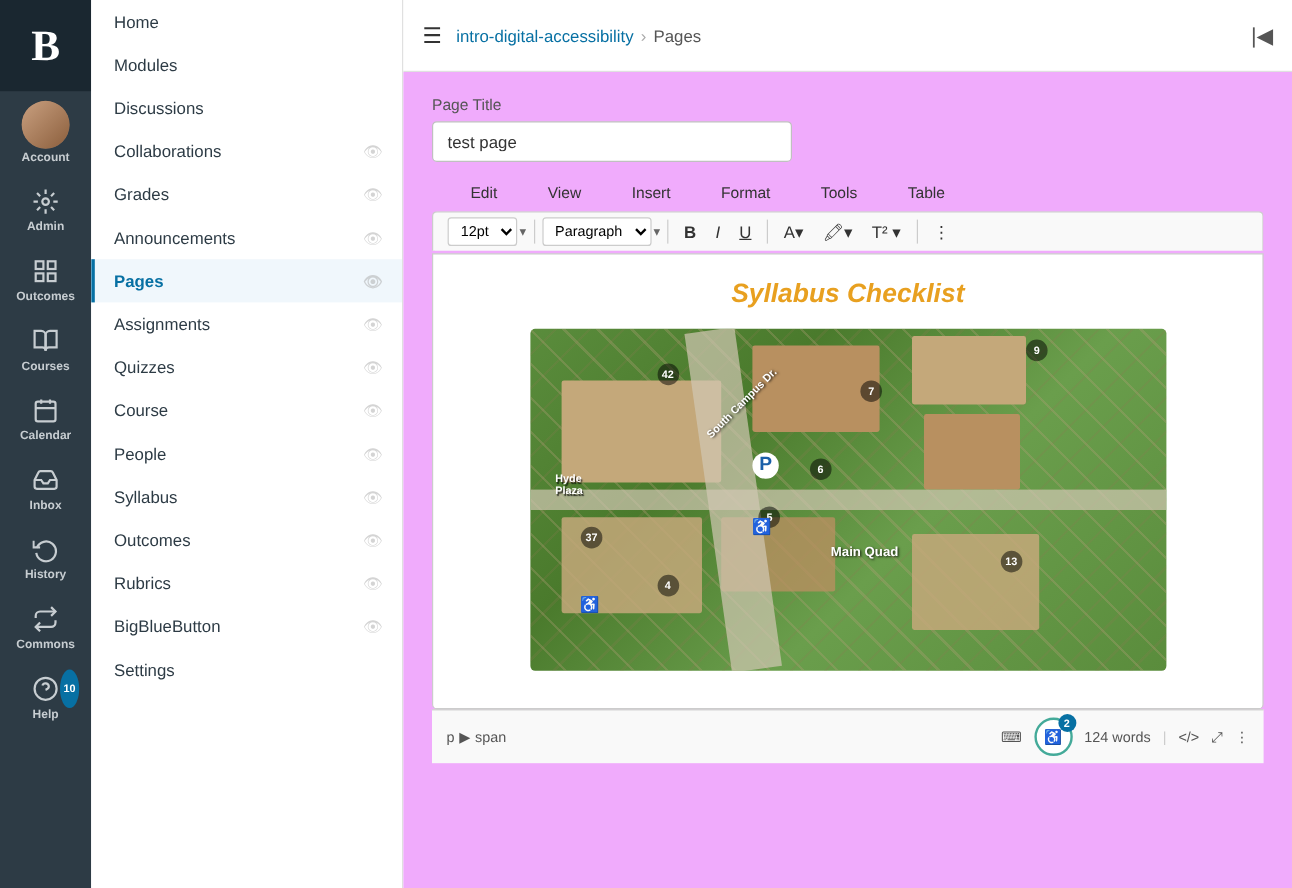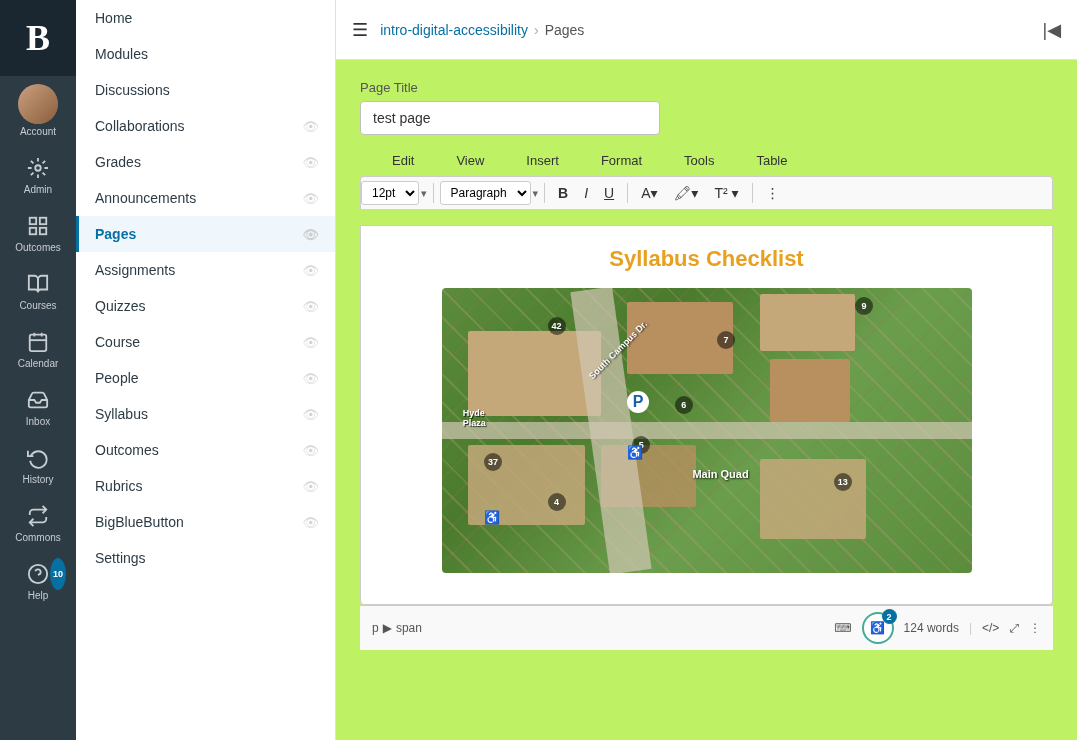--- a/index.html
+++ b/index.html
@@ -50,20 +50,21 @@
       display: flex;
       align-items: center;
       justify-content: center;
       width: 28px;
       height: 28px;
     }
     .nav-item .nav-label {
       font-size: 10px;
       text-align: center;
       line-height: 1.2;
+      font-weight: bold;
     }
     .nav-avatar {
       width: 40px;
       height: 40px;
       border-radius: 50%;
       background: #8b6e5a;
       overflow: hidden;
       display: flex;
       align-items: center;
       justify-content: center;
@@ -159,21 +160,21 @@
     .breadcrumb-link { color: #0770a3; cursor: pointer; }
     .breadcrumb-sep { color: #aaa; }
     .breadcrumb-current { color: #555; }
     .collapse-btn { cursor: pointer; color: #555; font-size: 18px; }
 
     
     .page-area {
       flex: 1;
       padding: 20px 24px;
       overflow-y: auto;
-      background: #bef264;
+      background: #f0abfc;
     }
     .page-title-label {
       font-size: 13px;
       color: #555;
       margin-bottom: 6px;
     }
     .page-title-input {
       width: 300px;
       padding: 8px 12px;
       border: 1px solid #c0c0c0;
@@ -196,22 +197,22 @@
       padding: 2px 6px;
       cursor: pointer;
       border-radius: 3px;
       margin-left: 26px;
     }
 
     .editor-toolbar {
       display: flex;
       align-items: center;
       gap: 2px;
-      margin-bottom: 16px;
-      padding: 4px 0;
+      margin-bottom: 2px;
+      padding: 4px 12px;
       border: 1px solid #ccc;
       border-bottom: none;
       border-radius: 4px 4px 0 0;
       background: #f9f9f9;
       flex-wrap: wrap;
     }
     .toolbar-select {
       padding: 3px 6px;
       border: 1px solid #ccc;
       border-radius: 3px;
@@ -247,20 +248,21 @@
       background: white;
       padding: 20px;
       position: relative;
     }
     .editor-title {
       text-align: center;
       color: #e8a020;
       font-size: 22px;
       font-weight: bold;
       margin-bottom: 16px;
+      font-style: italic;
     }
     .campus-map {
       width: 100%;
       max-width: 530px;
       height: 285px;
       margin: 0 auto;
       display: block;
       background: linear-gradient(135deg, #5a8c3c 0%, #4a7a2c 30%, #6a9e4c 60%, #5a8c3c 100%);
       border-radius: 4px;
       position: relative;

